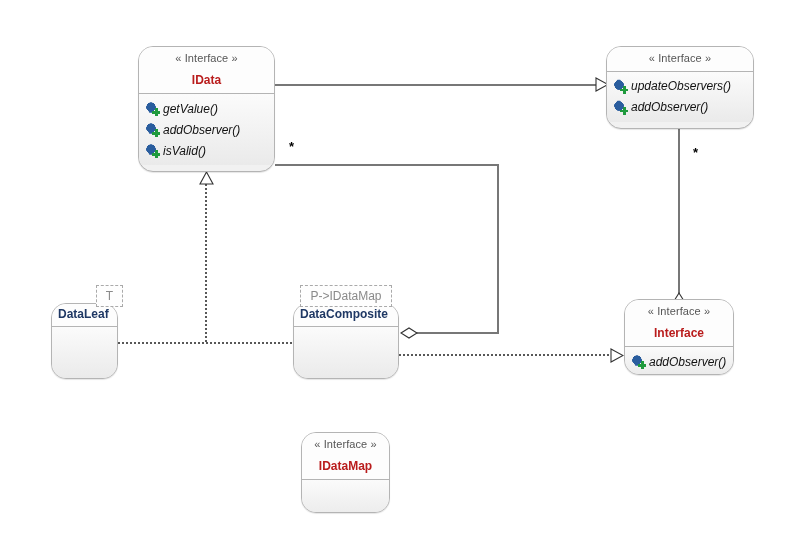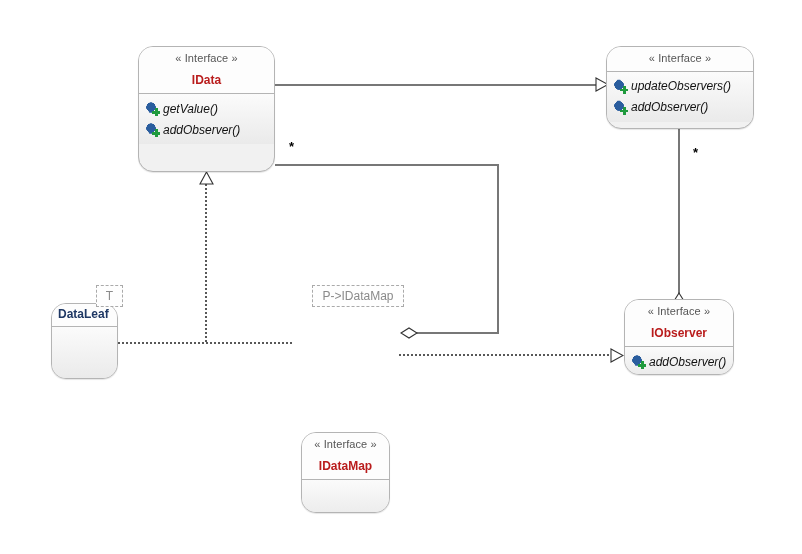--- a/index.html
+++ b/index.html
@@ -239,20 +239,27 @@
         </span>
         <span class="member-label">getValue()</span>
       </div>
       <div class="member">
         <span class="op-icon">
           <span class="gear"></span>
             <span class="plus"></span>
         </span>
         <span class="member-label">addObserver()</span>
       </div>
+      <div class="member">
+        <span class="op-icon">
+          <span class="gear"></span>
+            <span class="plus"></span>
+        </span>
+        <span class="member-label">isValid()</span>
+      </div>
     </div>
   </div>
 
   <div class="uml-box" style="left:606px; top:46px; width:148px; height:83px;">
     <div class="uml-head">
       <span class="stereotype">« Interface »</span>
     </div>
     <div class="uml-body">
       <div class="member">
         <span class="op-icon">
@@ -272,26 +279,32 @@
   </div>
 
   <div class="tmpl-box" style="left:96px; top:285px; width:27px;">T</div>
   <div class="uml-box" style="left:51px; top:303px; width:67px; height:76px;">
     <div class="uml-head left-align">
       <span class="cls-name-only">DataLeaf</span>
     </div>
     <div class="uml-body" style="height:52px;"></div>
   </div>
 
-  <div class="tmpl-box" style="left:312px; top:285px; width:92px;">P-&gt;IDataMap</div>
+  <div class="tmpl-box" style="left:300px; top:285px; width:92px;">P-&gt;IDataMap</div>
+  <div class="uml-box" style="left:293px; top:303px; width:106px; height:76px;">
+    <div class="uml-head left-align">
+      <span class="cls-name-only">DataComposite</span>
+    </div>
+    <div class="uml-body" style="height:52px;"></div>
+  </div>
 
   <div class="uml-box" style="left:624px; top:299px; width:110px; height:76px;">
     <div class="uml-head">
       <span class="stereotype">« Interface »</span>
-      <span class="cls-name">IObserver</span>
+      <span class="cls-name">Interface</span>
     </div>
     <div class="uml-body">
       <div class="member">
         <span class="op-icon">
           <span class="gear"></span>
             <span class="plus"></span>
         </span>
         <span class="member-label">addObserver()</span>
       </div>
     </div>

